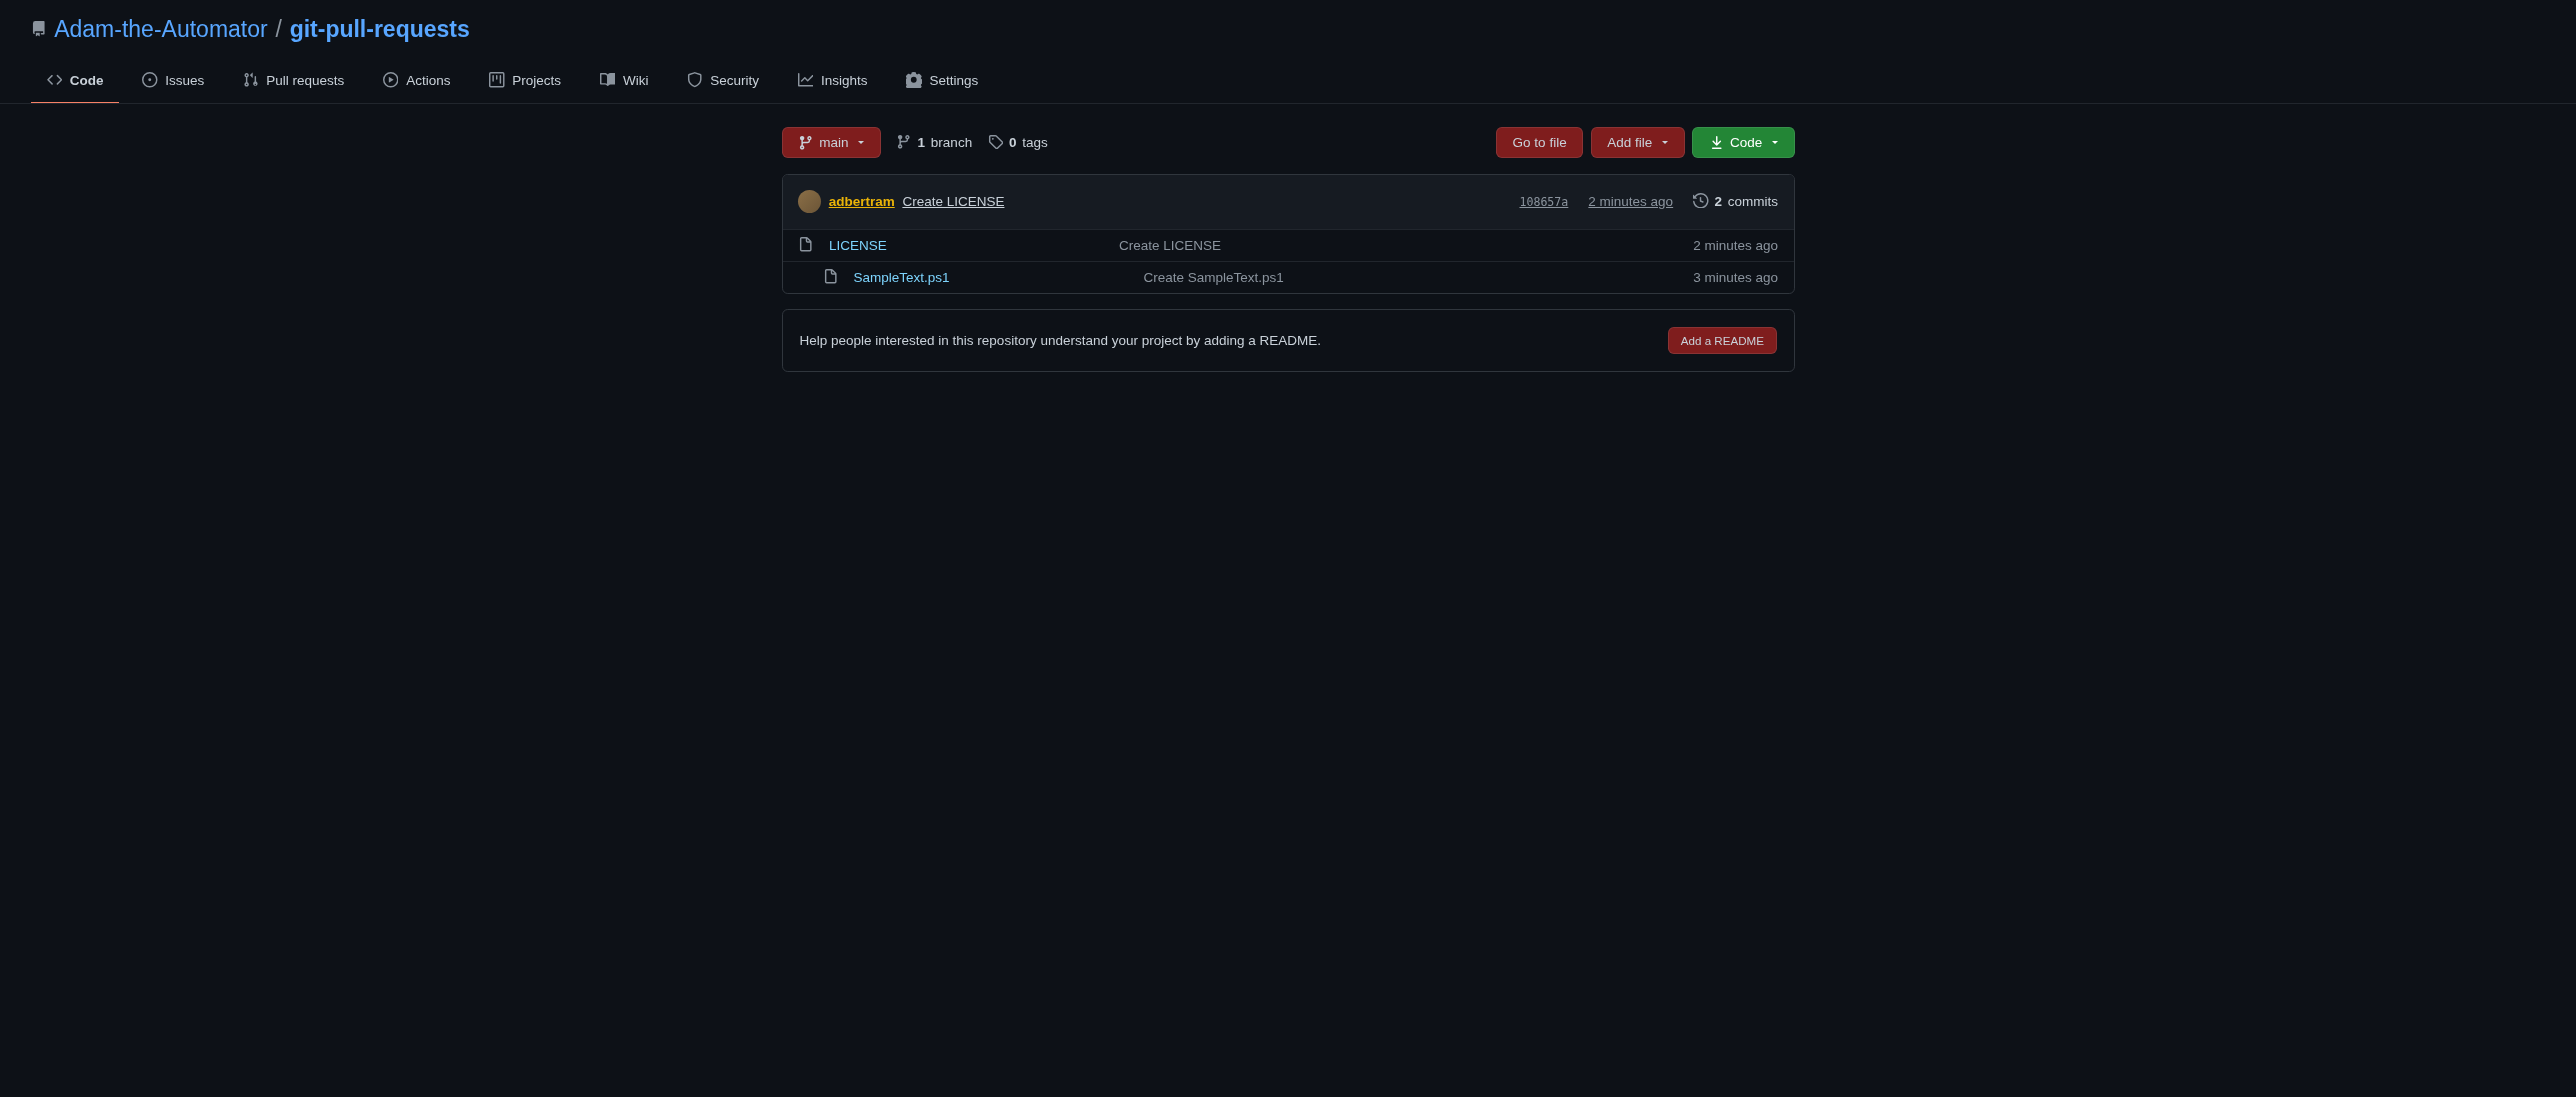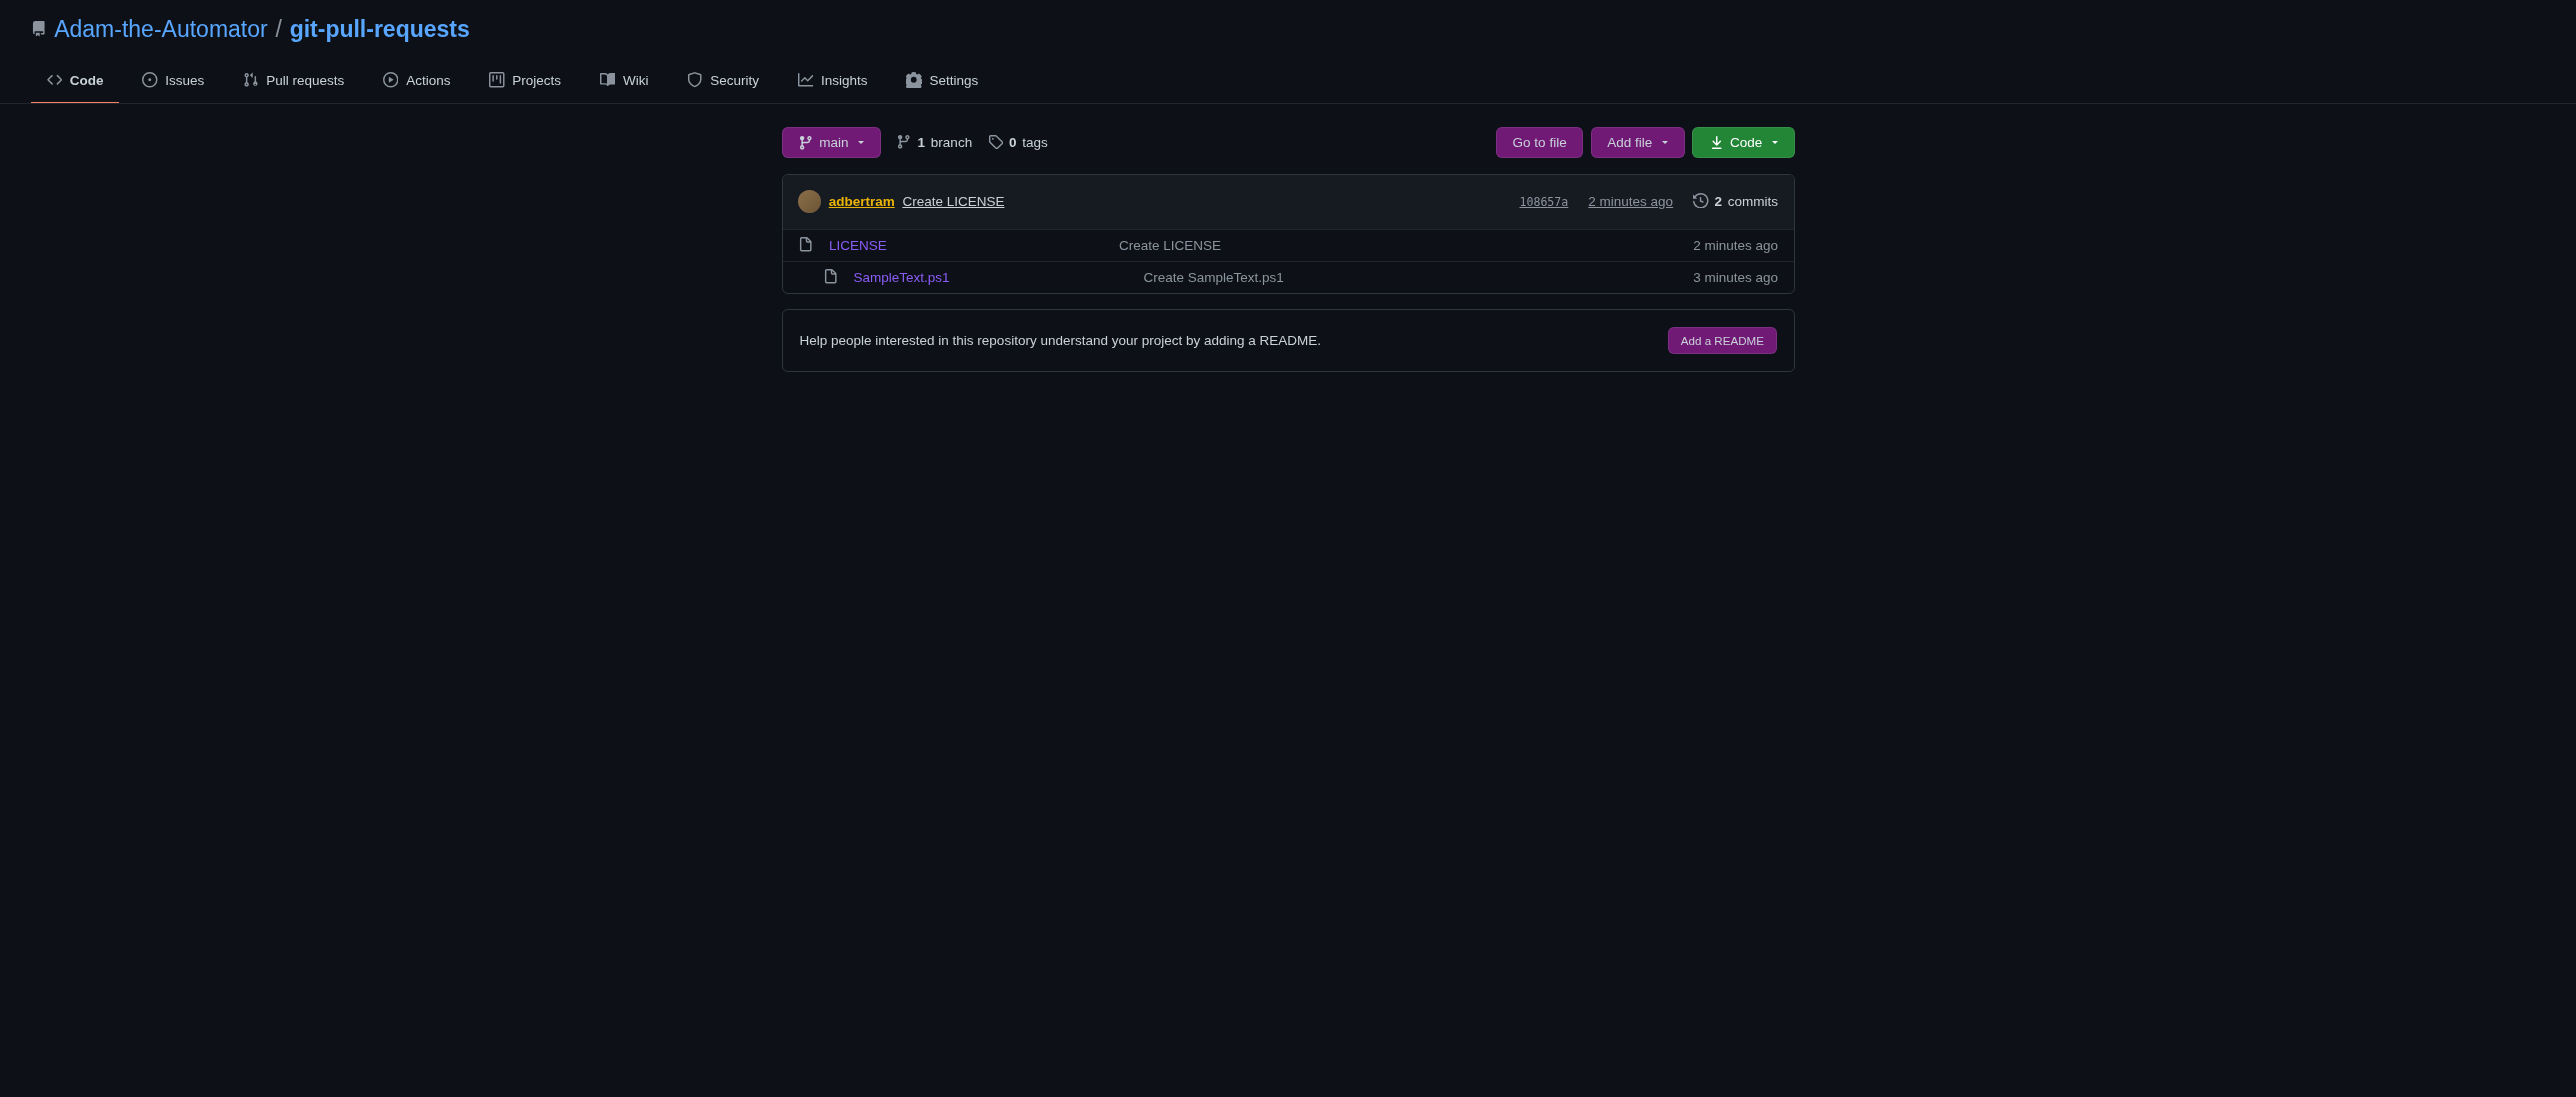--- a/index.html
+++ b/index.html
@@ -113,21 +113,21 @@
     .btn {
       display: inline-flex;
       align-items: center;
       gap: 5.8px;
       padding: 4.8px 15.5px;
       font-size: 13.5px;
       font-weight: 500;
       line-height: 19.3px;
       border-radius: 5.8px;
       border: 1px solid rgba(240, 246, 252, 0.1);
-      background-color: #701a75;
+      background-color: #7f1d1d;
       color: #c9d1d9;
       cursor: pointer;
       text-decoration: none;
     }
     
     .btn-primary {
       background-color: #238636;
       border-color: rgba(240, 246, 252, 0.1);
       color: #ffffff;
     }
@@ -239,21 +239,21 @@
       margin-right: 15.5px;
       display: flex;
       align-items: center;
     }
     
     .file-name {
       flex: 0 0 290px;
     }
     
     .file-name a {
-      color: #8b5cf6;
+      color: #7dd3fc;
       text-decoration: none;
     }
     
     .file-message {
       flex: 1;
     }
     
     .file-message a {
       color: #8b949e;
       text-decoration: none;

